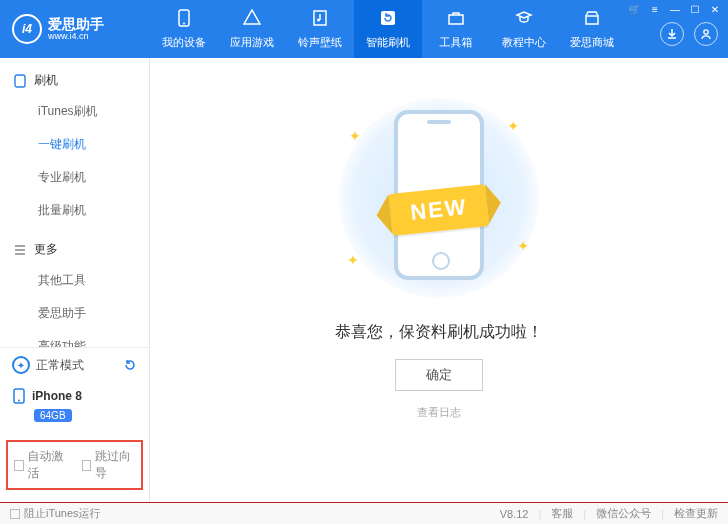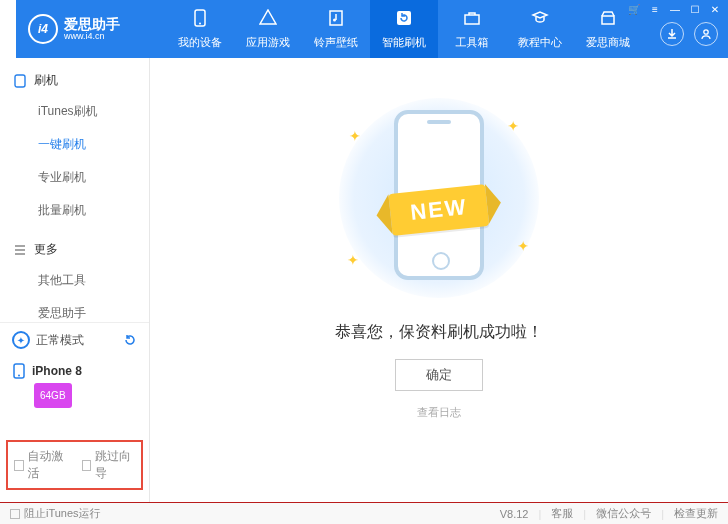--- a/index.html
+++ b/index.html
@@ -1,19 +1,19 @@
 <!DOCTYPE html>
 <html><head>
 <meta charset="utf-8">
 <style>
 * { margin: 0; padding: 0; box-sizing: border-box; }
 body { width: 728px; height: 524px; font-family: "Microsoft YaHei", Arial, sans-serif; font-size: 12px; background: #fff; overflow: hidden; }
 
 
-.header { height: 58px; background: #2680eb; display: flex; align-items: center; margin-left: 16px; }
+.header { height: 58px; background: #2680eb; display: flex; align-items: center; }
 .logo-block { width: 150px; display: flex; align-items: center; padding-left: 12px; gap: 6px; }
 .logo-circle { width: 30px; height: 30px; border: 2px solid #fff; border-radius: 50%; display: flex; align-items: center; justify-content: center; color: #fff; font-size: 12px; font-style: italic; font-weight: bold; }
 .logo-text { color: #fff; }
 .logo-text .t1 { font-size: 14px; font-weight: bold; line-height: 1; }
 .logo-text .t2 { font-size: 9px; line-height: 1.2; }
 .nav { display: flex; flex: 1; height: 100%; }
 .nav-item { width: 68px; height: 100%; display: flex; flex-direction: column; align-items: center; justify-content: center; color: #fff; gap: 8px; cursor: pointer; }
 .nav-item.active { background: #0a6bde; }
 .nav-item .ic { width: 18px; height: 18px; display: flex; align-items: center; justify-content: center; }
 .nav-item .lb { font-size: 11px; }
@@ -33,21 +33,21 @@
 .side-item { padding: 8px 14px 8px 38px; color: #666; cursor: pointer; }
 .side-item.active { color: #2680eb; }
 
 .side-bottom { border-top: 1px solid #eee; }
 .mode-row { display: flex; align-items: center; gap: 6px; padding: 8px 12px; color: #555; }
 .mode-row .mic { width: 18px; height: 18px; border-radius: 50%; border: 2px solid #2680eb; display:flex; align-items:center; justify-content:center; color:#2680eb; font-size:10px; }
 .mode-row .refresh { margin-left: auto; color: #2680eb; cursor: pointer; }
 .device-row { display: flex; align-items: center; gap: 6px; padding: 6px 12px 4px; color: #333; }
 .device-row .dic { color: #2680eb; }
 .device-row .name { font-weight: bold; font-size: 12px; }
-.badge { margin: 0 0 20px 34px; display: inline-block; background: #d946ef; color: #fff; font-size: 10px; border-radius: 3px; padding: 7px 6px; }
+.badge { margin: 0 0 6px 34px; display: inline-block; background: #3b82f6; color: #fff; font-size: 10px; border-radius: 3px; padding: 1px 6px; }
 
 .red-box { border: 2px solid #e74c3c; margin: 12px 6px; padding: 6px 6px; display: flex; gap: 14px; align-items: center; }
 .chk { display: flex; align-items: center; gap: 4px; color: #888; cursor: pointer; }
 .chk .box { width: 11px; height: 11px; border: 1px solid #bbb; }
 
 
 .main { flex: 1; background: #fff; position: relative; display: flex; flex-direction: column; align-items: center; }
 .illus { margin-top: 40px; width: 240px; height: 200px; position: relative; }
 .halo { position: absolute; left: 50%; top: 50%; width: 200px; height: 200px; margin-left: -100px; margin-top: -100px; border-radius: 50%; background: radial-gradient(circle, #d3e9ff 0%, #e8f3ff 60%, #fff 75%); }
 .phone { position: absolute; left: 50%; top: 50%; width: 90px; height: 170px; margin-left: -45px; margin-top: -88px; background: #fff; border: 4px solid #bcd5ea; border-radius: 14px; }

